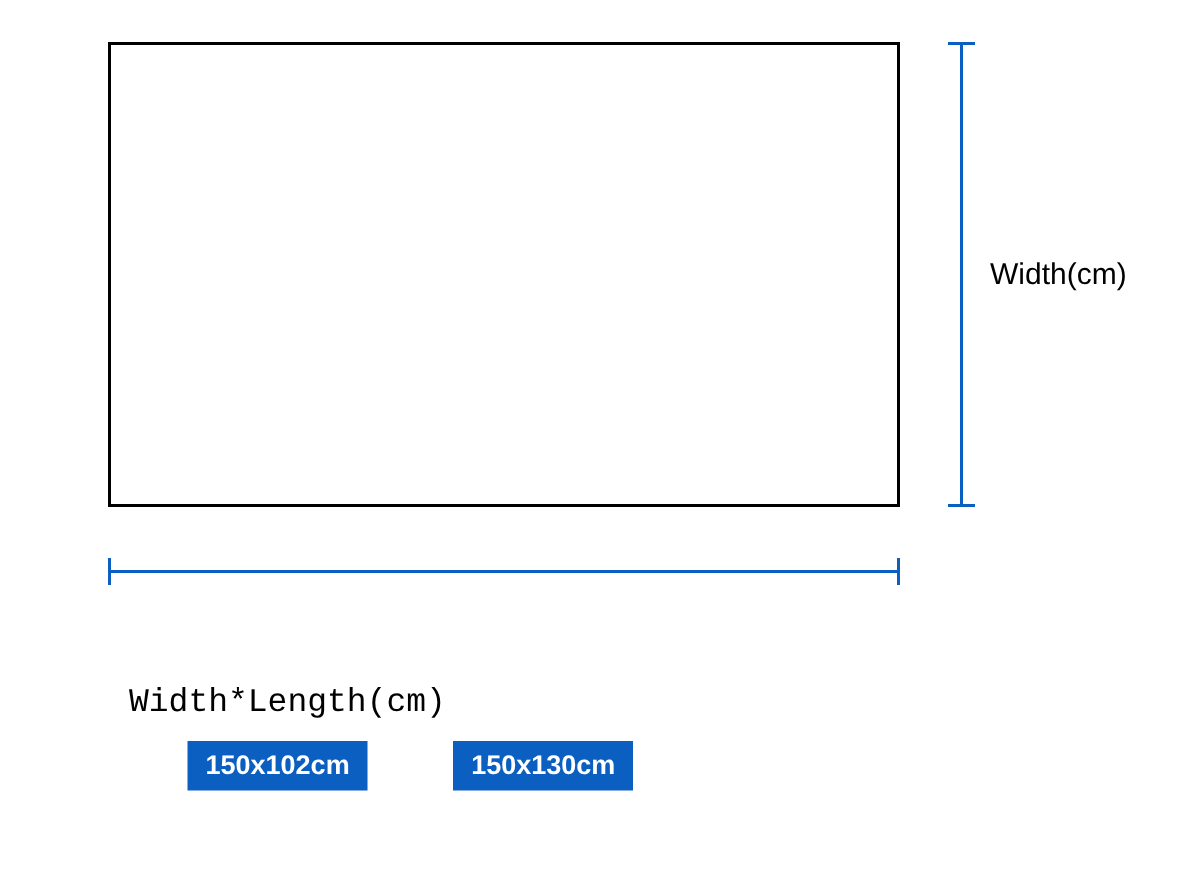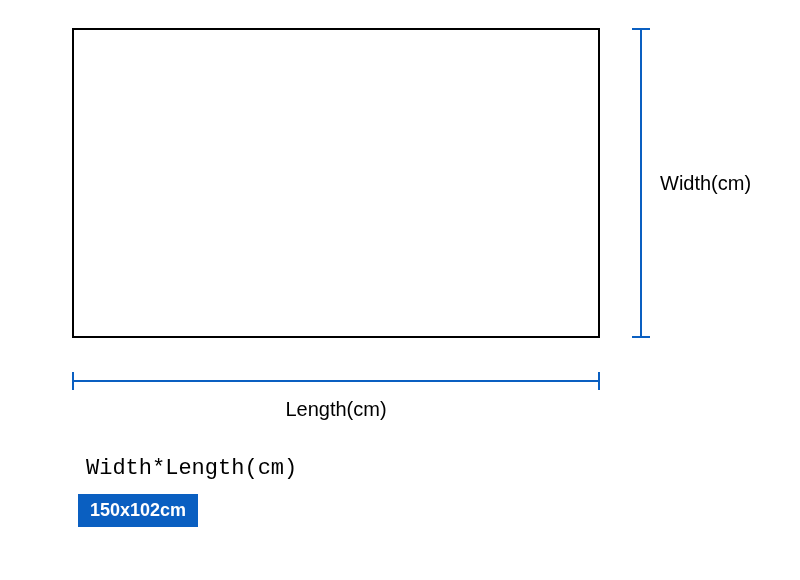--- a/index.html
+++ b/index.html
@@ -43,39 +43,40 @@
   }
   .options {
     position: absolute; left: 78px; top: 494px;
     display: flex; gap: 10px;
   }
   .chip {
     background: #0a5fc1; color: #fff;
     font-weight: 700; font-size: 18px;
     padding: 6px 12px;
     white-space: nowrap;
+    margin-left: 47px;
   }
 </style>
 </head>
 <body>
 
 <div class="canvas">
 
   <div class="rect"></div>
 
   <div class="dim-line dim-right"></div>
   <div class="tick dim-right-t"></div>
   <div class="tick dim-right-b"></div>
 
   <div class="dim-line dim-bottom"></div>
   <div class="tick dim-bottom-l"></div>
   <div class="tick dim-bottom-r"></div>
 
   <div class="width-label">Width(cm)</div>
-  <div class="length-label">Length(cm)</div>
 
   <div class="options-title">Width*Length(cm)</div>
 
   <div class="options">
     <div class="chip">150x102cm</div>
+    <div class="chip">150x130cm</div>
   </div>
 
 </div>
 
 </body></html>

